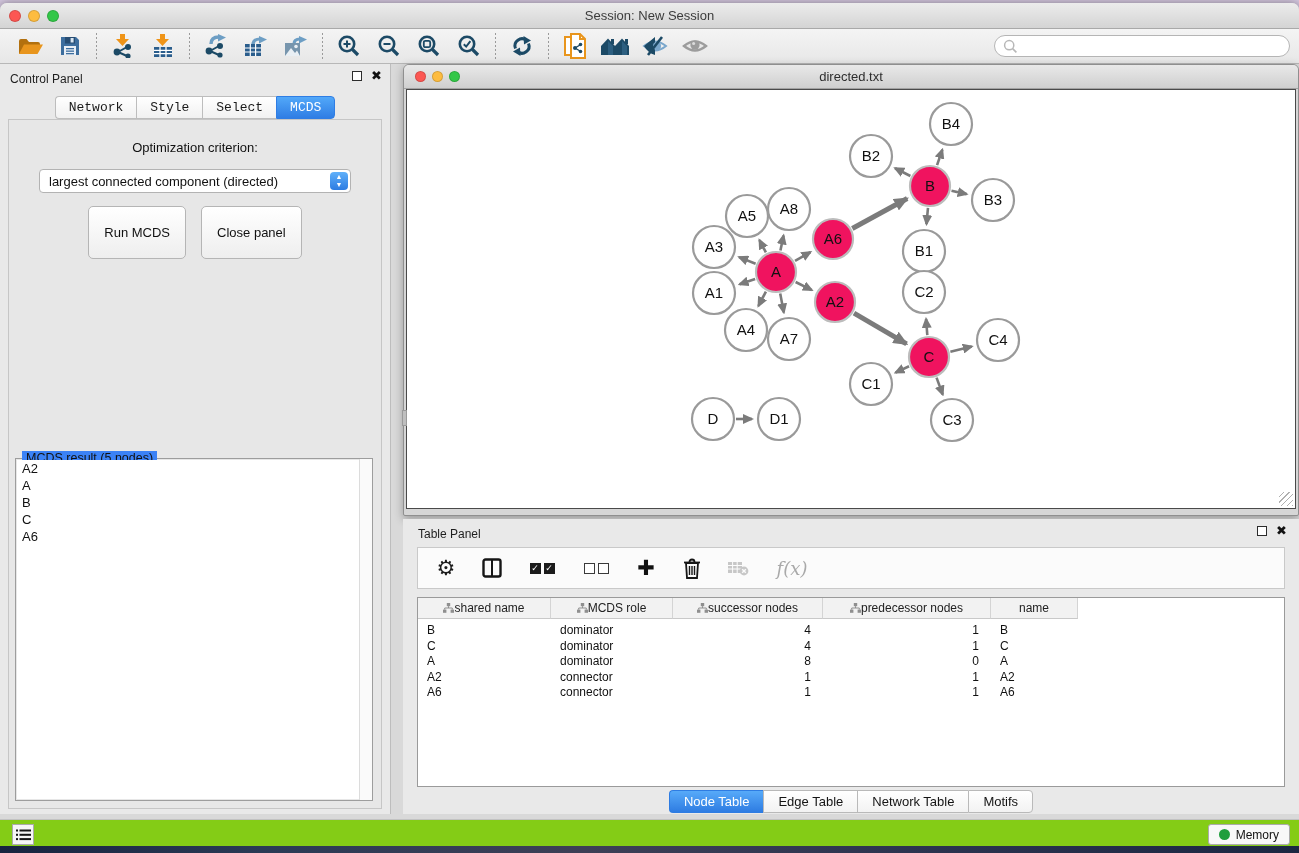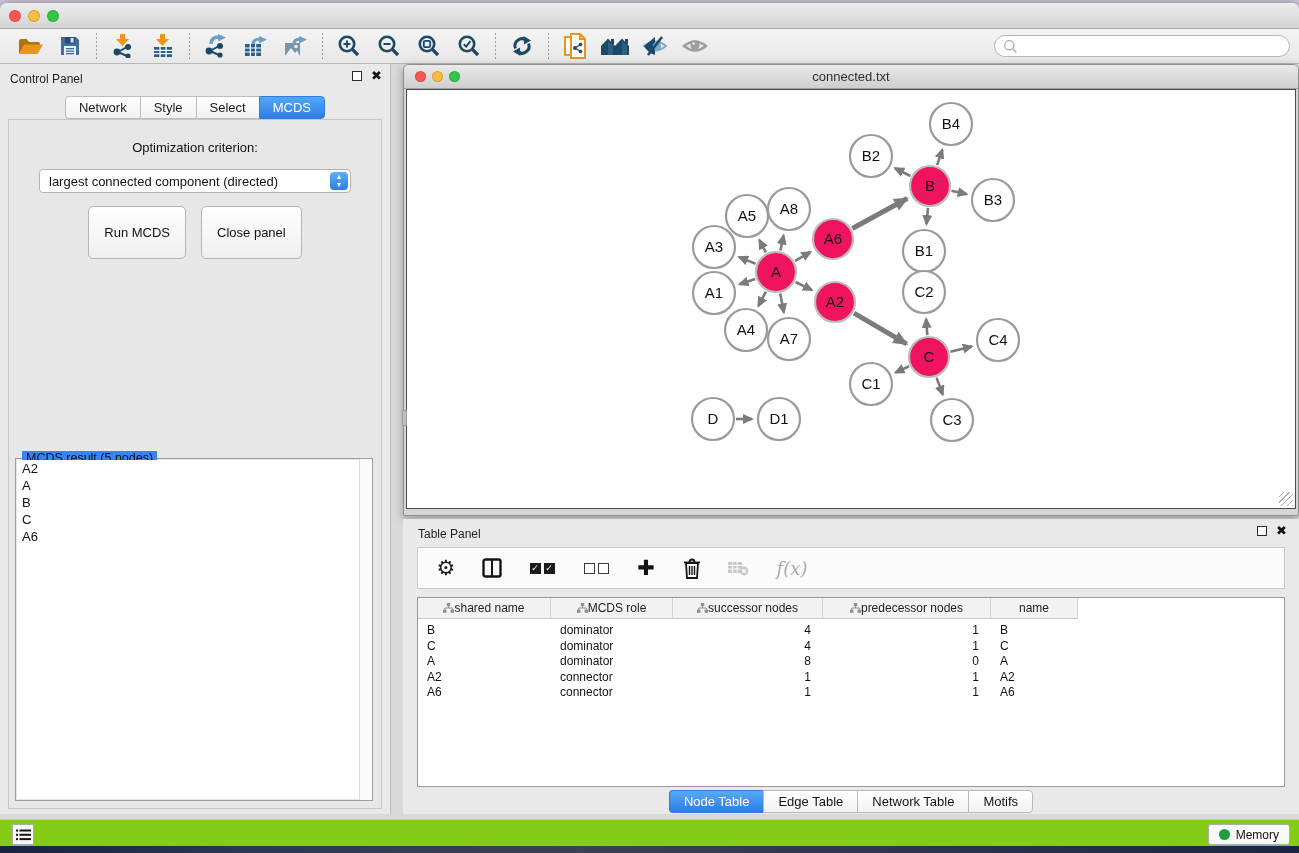--- a/index.html
+++ b/index.html
@@ -36,21 +36,21 @@
   .workarea { position:relative; height:755px; background:#d9d9d9; }
 
   
   .control-panel { position:absolute; left:0; top:0; width:391px; height:750px;
           background:#e9e9e9; border-right:1px solid #bdbdbd; }
   .panel-header { position:relative; height:27px;padding-left:16px; }
   .panel-title { position:absolute; left:10px; top:8px; font-size:12px; color:#1e1e1e; }
   .panel-icons { position:absolute; right:8px; top:7px; display:flex; gap:9px; align-items:center; }
   .float-ic { width:10px; height:10px; border:1.6px solid #2c2c2c; background:#fff; display:inline-block; }
   .close-ic { font-size:13px; font-weight:bold; color:#111; line-height:10px; }
-  .cp-tabs { position:absolute; left:0; right:0; top:32px; display:flex; justify-content:center; }
+  .cp-tabs { position:absolute; left:0; right:0; top:32px; display:flex; justify-content:center;font-family:Liberation Mono, monospace; }
   .cp-tab { font-size:13px; color:#1a1a1a; background:linear-gradient(#ffffff,#f1f1f1);
           border:1px solid #bdbdbd; border-right:none; padding:3px 13px; cursor:default; }
   .cp-tab:first-child { border-radius:4px 0 0 4px; }
   .cp-tab:last-child { border-right:1px solid #bdbdbd; border-radius:0 4px 4px 0; }
   .cp-tab.active { background:linear-gradient(#52a8f9,#2f7de4); color:#fff; border-color:#2f7de4; }
   .cp-content { position:absolute; left:8px; right:8px; top:55px; bottom:5px;
           background:#e7e7e7; border:1px solid #c6c6c6; }
   .opt-label { margin-top:20px; text-align:center; font-size:13px; color:#111; }
   .combo { position:relative; margin:14px auto 0; width:312px; height:24px; background:#fff;
           border:1px solid #b3b3b3; border-radius:4px; display:flex; align-items:center;
@@ -132,20 +132,21 @@
 
 <div class="screen">
   <div class="app-window">
 
     <div class="titlebar">
       <div class="traffic">
         <span class="light red"></span>
         <span class="light yellow"></span>
         <span class="light green"></span>
       </div>
+      <div class="wtitle">Session: New Session</div>
     </div>
 
     <div class="toolbar">
       <div class="tbtn">
         <svg width="26" height="22" viewBox="0 0 26 22">
           <path d="M2 19 L2 6 Q2 4 4 4 L9.5 4 L12 7 L21 7 Q23 7 23 9 L23 10 Z" fill="#b2700e"></path>
           <path d="M2 19 L7 9.5 L26 9.5 L20.5 19 Z" fill="#e8951d"></path>
         </svg>
       </div>
       <div class="tbtn">
@@ -341,21 +342,21 @@
         </div>
       </div>
 
       <div class="net-window">
         <div class="net-titlebar">
           <div class="traffic">
             <span class="light red"></span>
             <span class="light yellow"></span>
             <span class="light green"></span>
           </div>
-          <div class="wtitle">connected.txt</div>
+          <div class="wtitle">directed.txt</div>
         </div>
         <div class="net-canvas">
           <svg id="graph-svg" width="890" height="424" viewBox="0 0 890 424">
               <defs>
                 <marker id="arrow-s" markerUnits="userSpaceOnUse" markerWidth="11" markerHeight="10" refX="9" refY="5" orient="auto">
                   <path d="M0,0 L11,5 L0,10 Z" fill="#7b7b7b"></path>
                 </marker>
                 <marker id="arrow-b" markerUnits="userSpaceOnUse" markerWidth="15" markerHeight="13" refX="13" refY="6.5" orient="auto">
                   <path d="M0,0 L15,6.5 L0,13 Z" fill="#7b7b7b"></path>
                 </marker>

